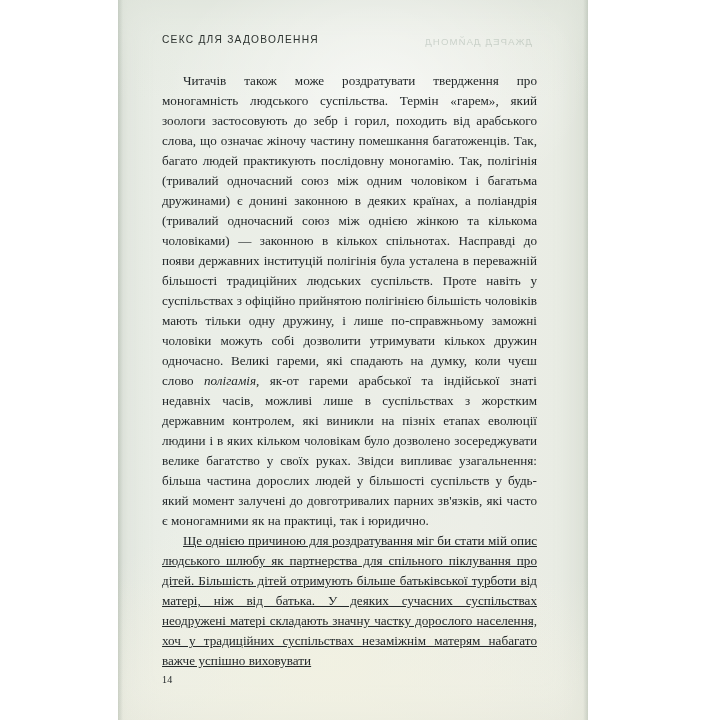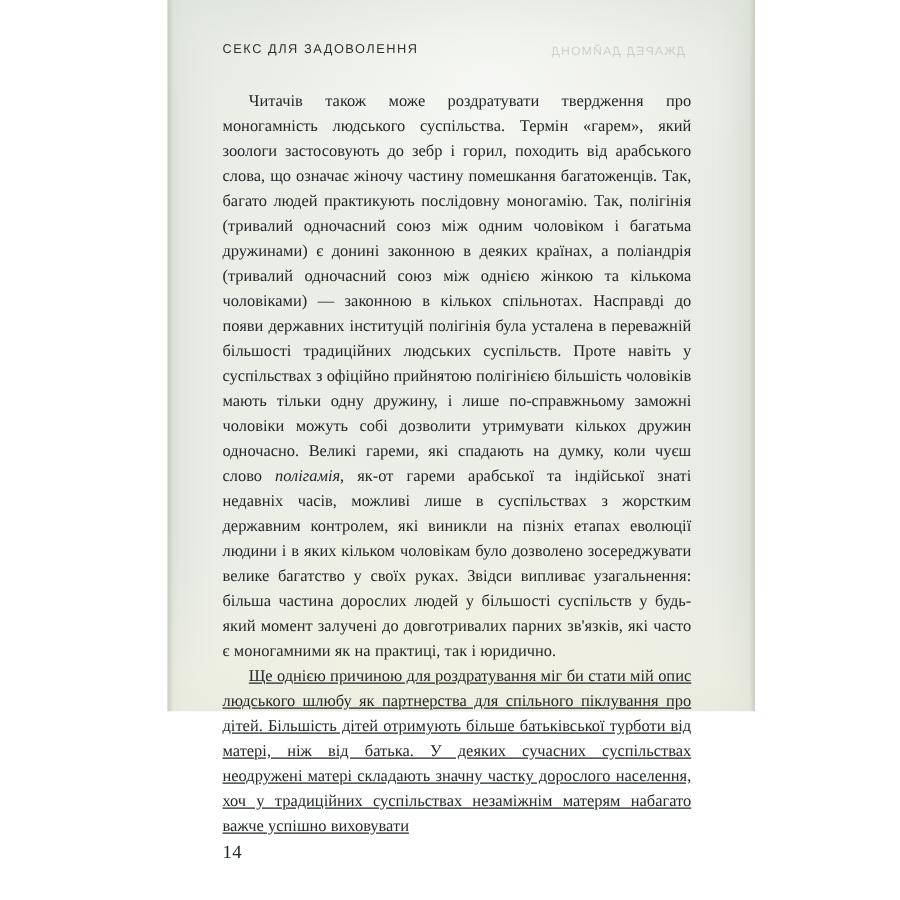--- a/index.html
+++ b/index.html
@@ -19,24 +19,24 @@
   #scan-canvas {
     position: relative;
     width: 720px;
     height: 720px;
     background: #ffffff;
   }
 
   
   #book-page {
     position: absolute;
-    left: 134px;
+    left: 118px;
     top: 0px;
     width: 470px;
-    height: 569px;
+    height: 720px;
     background:
       linear-gradient(to right,
         #dfe4dc 0px,
         #e7ebe4 10px,
         #eaeee7 60px,
         #eceee7 360px,
         #e9ece4 440px,
         #e2e6dd 470px);
     box-shadow: inset 0 0 36px rgba(150,160,145,0.20);
   }
@@ -102,21 +102,21 @@
   .body-par.no-indent { text-indent: 0; }
   .body-par + .body-par { margin-top: 0; text-decoration: underline; }
 
   .body-par i { font-style: italic; }
 
   #folio {
     position: absolute;
     left: 44px;
     top: 674px;
     font-family: "Liberation Serif", "DejaVu Serif", serif;
-    font-size: 15px;
+    font-size: 10px;
     color: #24292b;
     letter-spacing: 0.3px;
   }
 
   
   .page-edge {
     position: absolute;
     top: 0;
     height: 100%;
     width: 5px;

